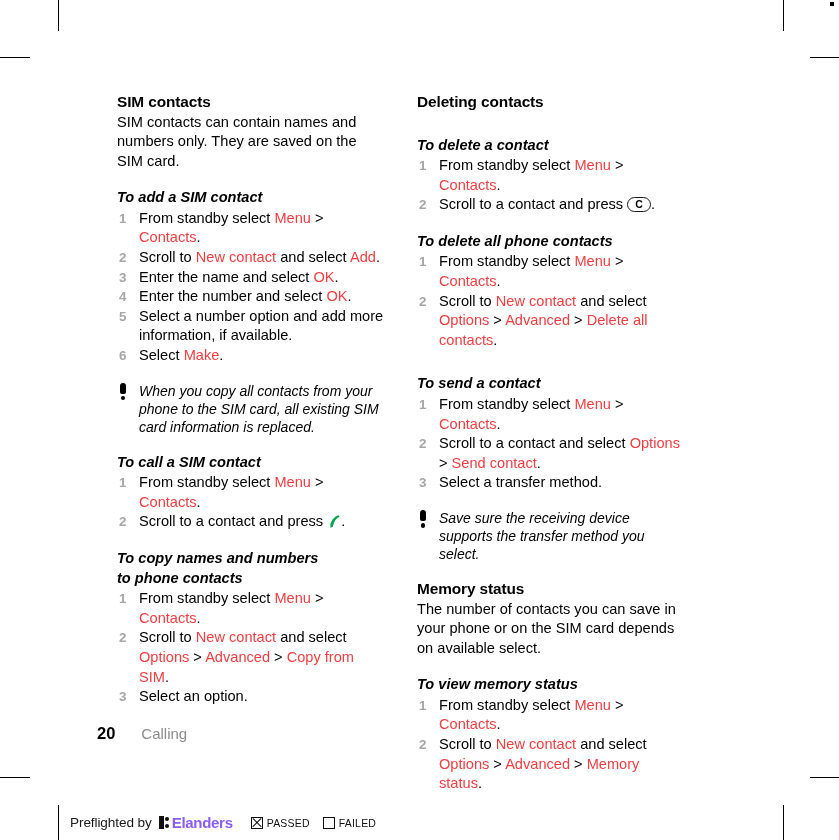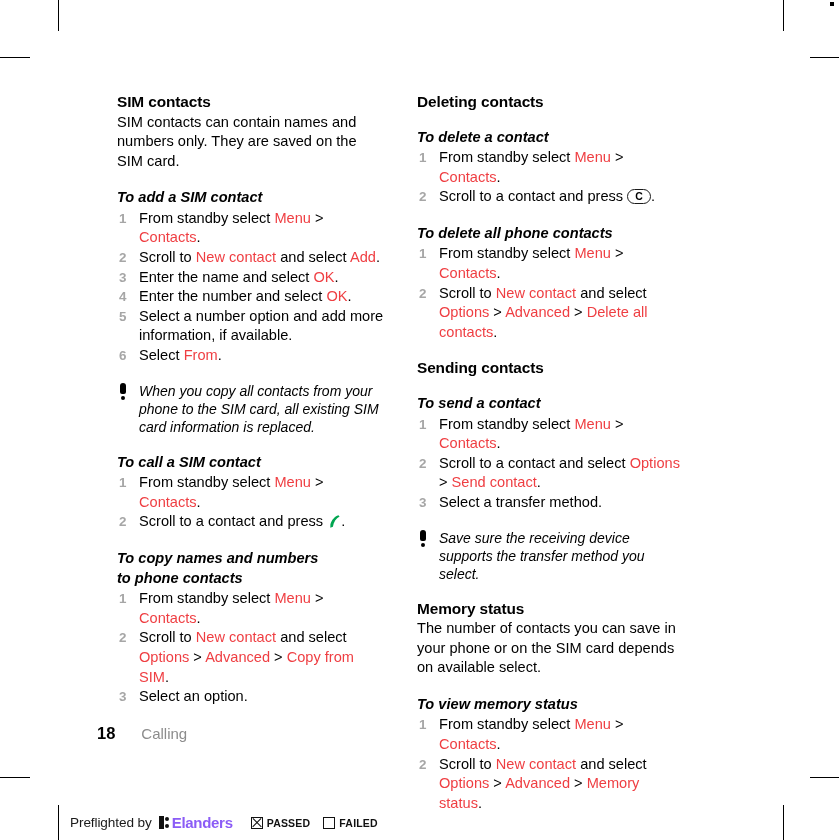--- a/index.html
+++ b/index.html
@@ -68,21 +68,21 @@
     font-size: 14.6px;
     line-height: 19.6px;
   }
   h3.proc {
     font-size: 14.6px;
     font-weight: bold;
     font-style: italic;
     margin: 17px 0 1px 0;
     line-height: 19.6px;
   }
-  h3.proc.tight { margin-top: 16px; }
+  h3.proc.tight { margin-top: 24px; }
 
   ol.steps {
     list-style: none;
     margin: 0;
     padding: 0;
     counter-reset: step;
   }
   ol.steps > li {
     counter-increment: step;
     position: relative;
@@ -254,21 +254,21 @@
     left: -1px;
     top: 4px;
     width: 12px;
     height: 1.3px;
     background: #111;
   }
   .pf-box.checked::before { transform: rotate(45deg); }
   .pf-box.checked::after  { transform: rotate(-45deg); }
   .pf-check-label {
     font-size: 10.5px;
-    font-weight: bold;
+    font-weight: normal;
     letter-spacing: 0.2px;
     color: #111;
   }
   .pf-check.second { margin-left: 13px; }
 </style>
 </head>
 <body>
 
 <div class="crop crop-v-left"></div>
 <div class="crop crop-v-right"></div>
@@ -289,21 +289,21 @@
       <h2 class="sec">SIM contacts</h2>
       <p class="body">SIM contacts can contain names and numbers only. They are saved on the SIM card.</p>
 
       <h3 class="proc">To add a SIM contact</h3>
       <ol class="steps">
           <li><span>From standby select </span><span class="rd">Menu</span><span> &gt; </span><span class="rd">Contacts</span><span>.</span></li>
           <li><span>Scroll to </span><span class="rd">New contact</span><span> and select </span><span class="rd">Add</span><span>.</span></li>
           <li><span>Enter the name and select </span><span class="rd">OK</span><span>.</span></li>
           <li><span>Enter the number and select </span><span class="rd">OK</span><span>.</span></li>
           <li><span>Select a number option and add more information, if available.</span></li>
-          <li><span>Select </span><span class="rd">From</span><span>.</span></li>
+          <li><span>Select </span><span class="rd">Make</span><span>.</span></li>
         </ol>
 
       <div class="note">
         <span class="bang">
           <i class="stem"></i>
             <i class="dot"></i>
         </span>
         <span>When you copy all contacts from your phone to the SIM card, all existing SIM card information is replaced.</span>
       </div>
 
@@ -335,21 +335,20 @@
           <li><span>From standby select </span><span class="rd">Menu</span><span> &gt; </span><span class="rd">Contacts</span><span>.</span></li>
           <li><span>Scroll to a contact and press </span><span class="key-c">C</span><span>.</span></li>
         </ol>
 
       <h3 class="proc">To delete all phone contacts</h3>
       <ol class="steps">
           <li><span>From standby select </span><span class="rd">Menu</span><span> &gt; </span><span class="rd">Contacts</span><span>.</span></li>
           <li><span>Scroll to </span><span class="rd">New contact</span><span> and select </span><br><span class="rd">Options</span><span> &gt; </span><span class="rd">Advanced</span><span> &gt; </span><span class="rd">Delete all contacts</span><span>.</span></li>
         </ol>
 
-      <h2 class="sec" style="margin-top:16px">Sending contacts</h2>
 
       <h3 class="proc tight">To send a contact</h3>
       <ol class="steps">
           <li><span>From standby select </span><span class="rd">Menu</span><span> &gt; </span><span class="rd">Contacts</span><span>.</span></li>
           <li><span>Scroll to a contact and select </span><span class="rd">Options</span><br><span>&gt; </span><span class="rd">Send contact</span><span>.</span></li>
           <li><span>Select a transfer method.</span></li>
         </ol>
 
       <div class="note">
         <span class="bang">
@@ -364,21 +363,21 @@
 
       <h3 class="proc">To view memory status</h3>
       <ol class="steps">
           <li><span>From standby select </span><span class="rd">Menu</span><span> &gt; </span><span class="rd">Contacts</span><span>.</span></li>
           <li><span>Scroll to </span><span class="rd">New contact</span><span> and select </span><br><span class="rd">Options</span><span> &gt; </span><span class="rd">Advanced</span><span> &gt; </span><span class="rd">Memory status</span><span>.</span></li>
         </ol>
     </div>
   </div>
 
   <div class="footer">
-    <span class="folio">18</span>
+    <span class="folio">20</span>
     <span class="chapter">Calling</span>
   </div>
 </div>
 
 <div class="preflight">
   <div class="rule"></div>
   <div class="pf-inner">
     <span class="pf-label">Preflighted by</span>
     <span class="pf-logo">
       <span class="pf-mark">

